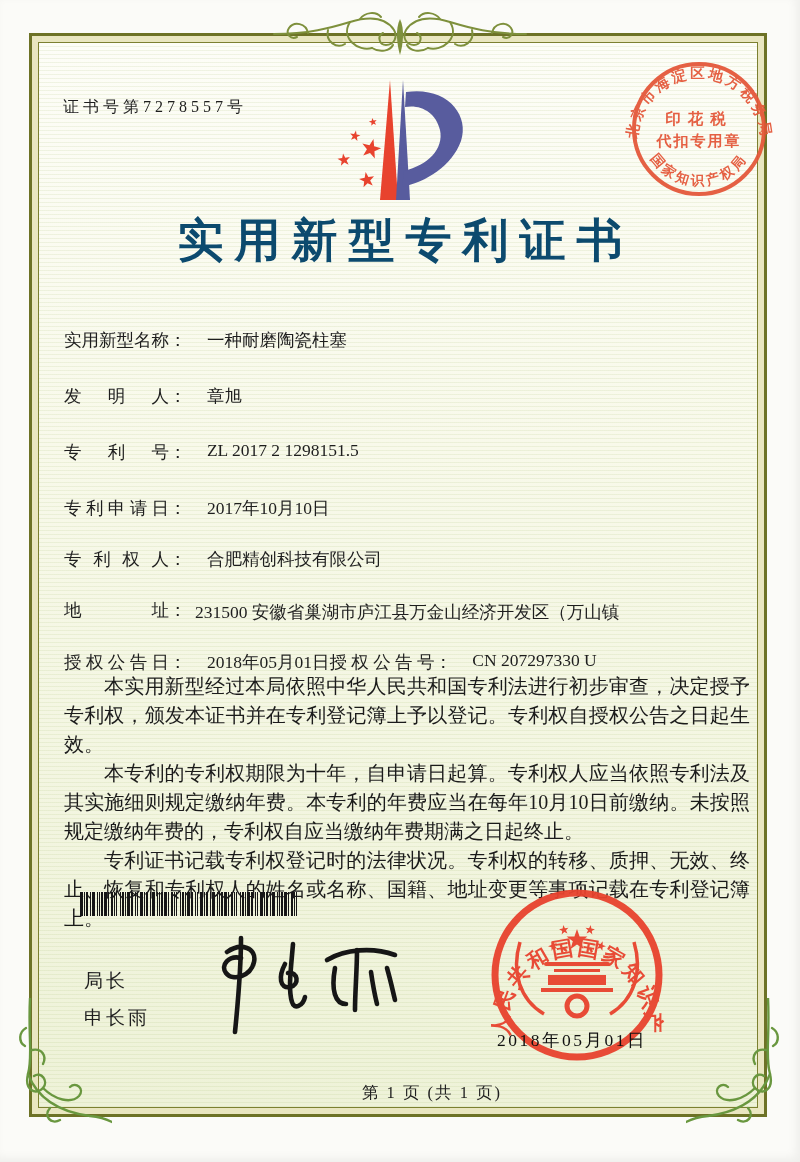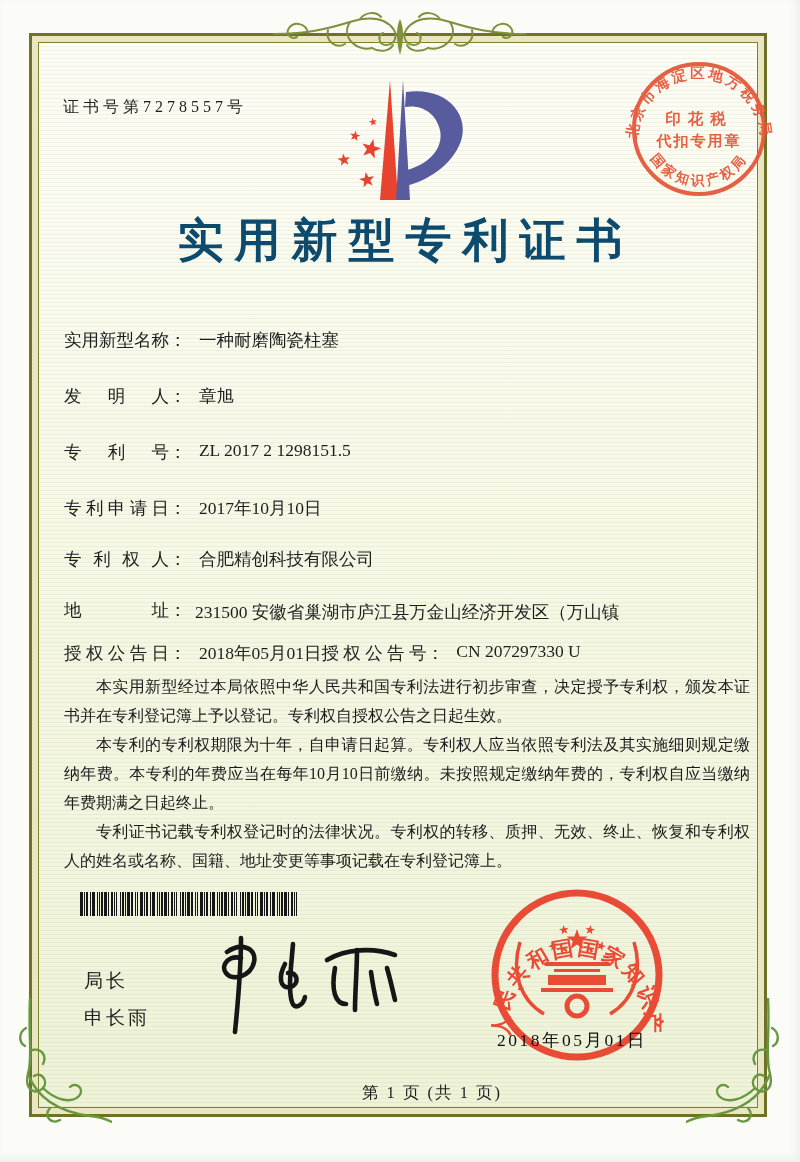--- a/index.html
+++ b/index.html
@@ -39,27 +39,27 @@
     text-indent:11px;color:#0c4a6e;
   }
   .fields{position:absolute;top:328px;left:64px;right:52px;font-size:17.5px;}
   .frow{margin-bottom:32px;white-space:nowrap;}
   .frow.tight{margin-bottom:27px;}
   .flabel{
     display:inline-block;width:105px;vertical-align:top;
     text-align:justify;text-align-last:justify;
   }
   .fcolon{display:inline-block;vertical-align:top;}
-  .fvalue{display:inline-block;vertical-align:top;margin-left:8px;}
-  .addr-row{margin-bottom:15px;}
+  .fvalue{display:inline-block;vertical-align:top;margin-left:16px;}
+  .addr-row{margin-bottom:24px;}
   .addr-lines{display:inline-block;vertical-align:top;margin-left:4px;line-height:28px;}
   .grant-row{display:flex;justify-content:flex-start;margin-bottom:0;}
   .body-text{
     position:absolute;top:672px;left:64px;right:50px;
-    font-size:16px;line-height:29px;text-align:justify;color:#1b1b1b;
+    font-size:20px;line-height:29px;text-align:justify;color:#1b1b1b;
   }
   .body-text p{margin:0;text-indent:2em;}
   .barcode{position:absolute;top:892px;left:80px;width:218px;height:24px;}
   .signer{position:absolute;top:962px;left:84px;font-size:19px;line-height:37px;letter-spacing:3px;}
   .signature{position:absolute;top:930px;left:205px;width:210px;height:110px;}
   .seal{position:absolute;top:880px;left:482px;width:190px;height:190px;opacity:.95;}
   .seal-date{position:absolute;top:1028px;left:497px;font-size:17.5px;letter-spacing:2.5px;color:#111;}
   .page-footer{position:absolute;top:1082px;left:0;width:100%;text-align:center;font-size:16.5px;letter-spacing:2px;padding-left:32px;}
   svg text{font-family:"Liberation Serif","DejaVu Serif",serif;}
 </style>

